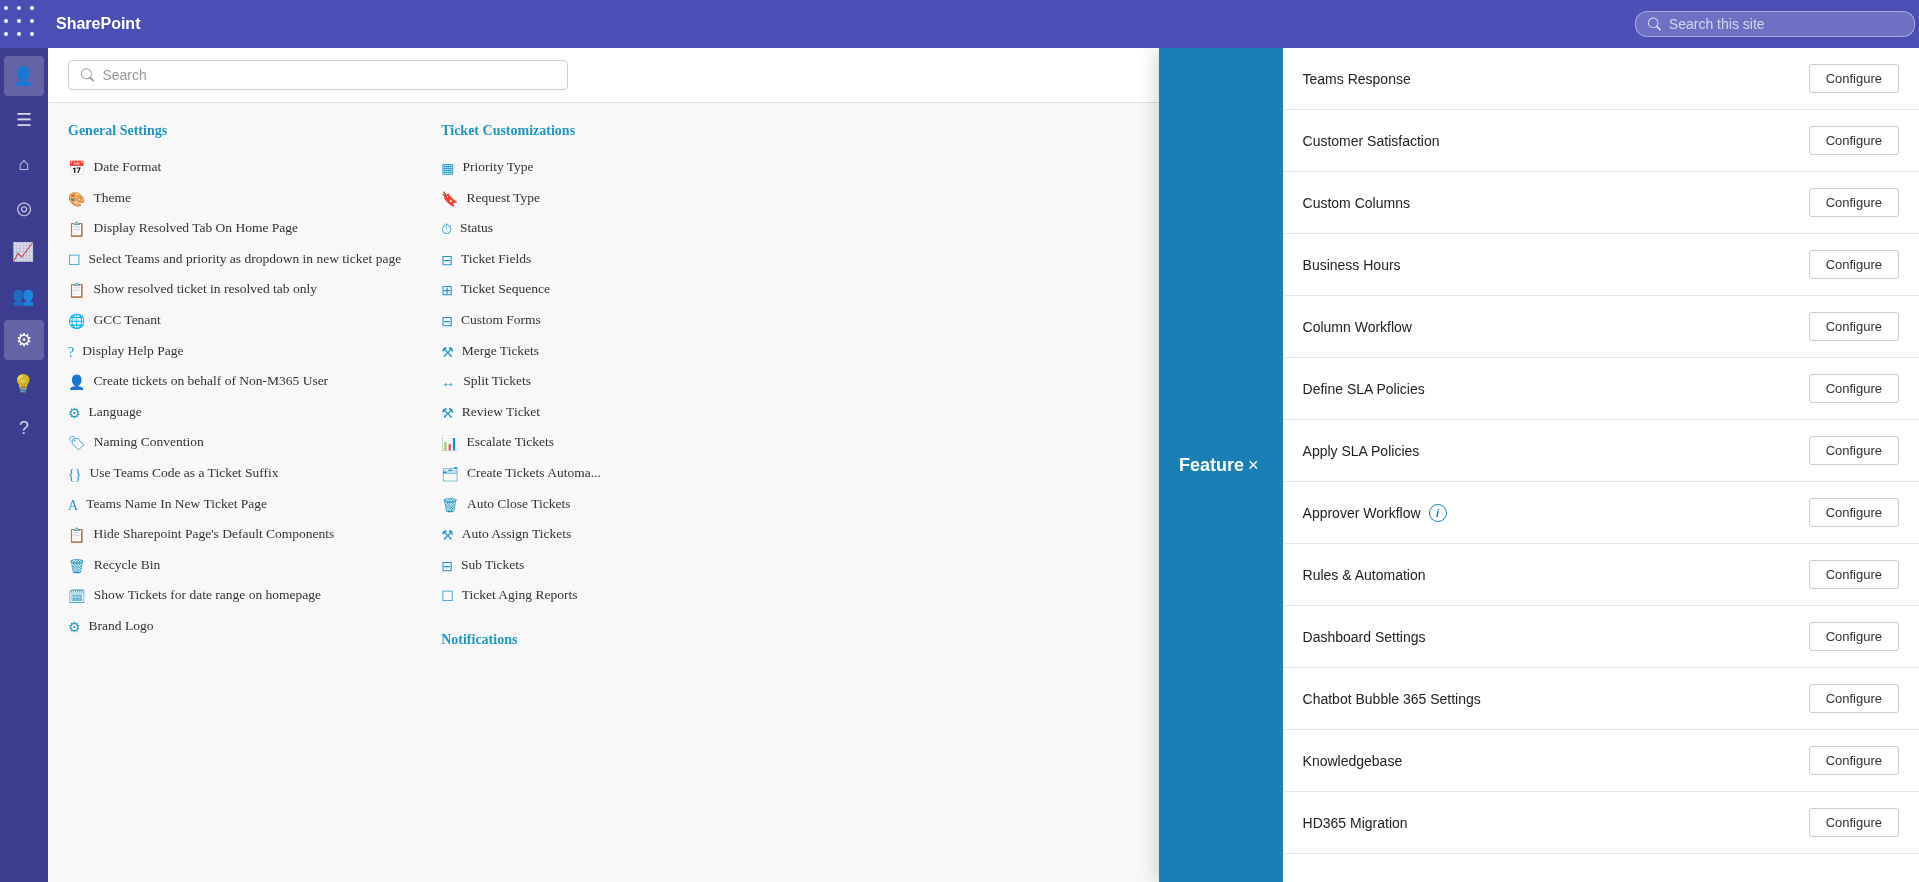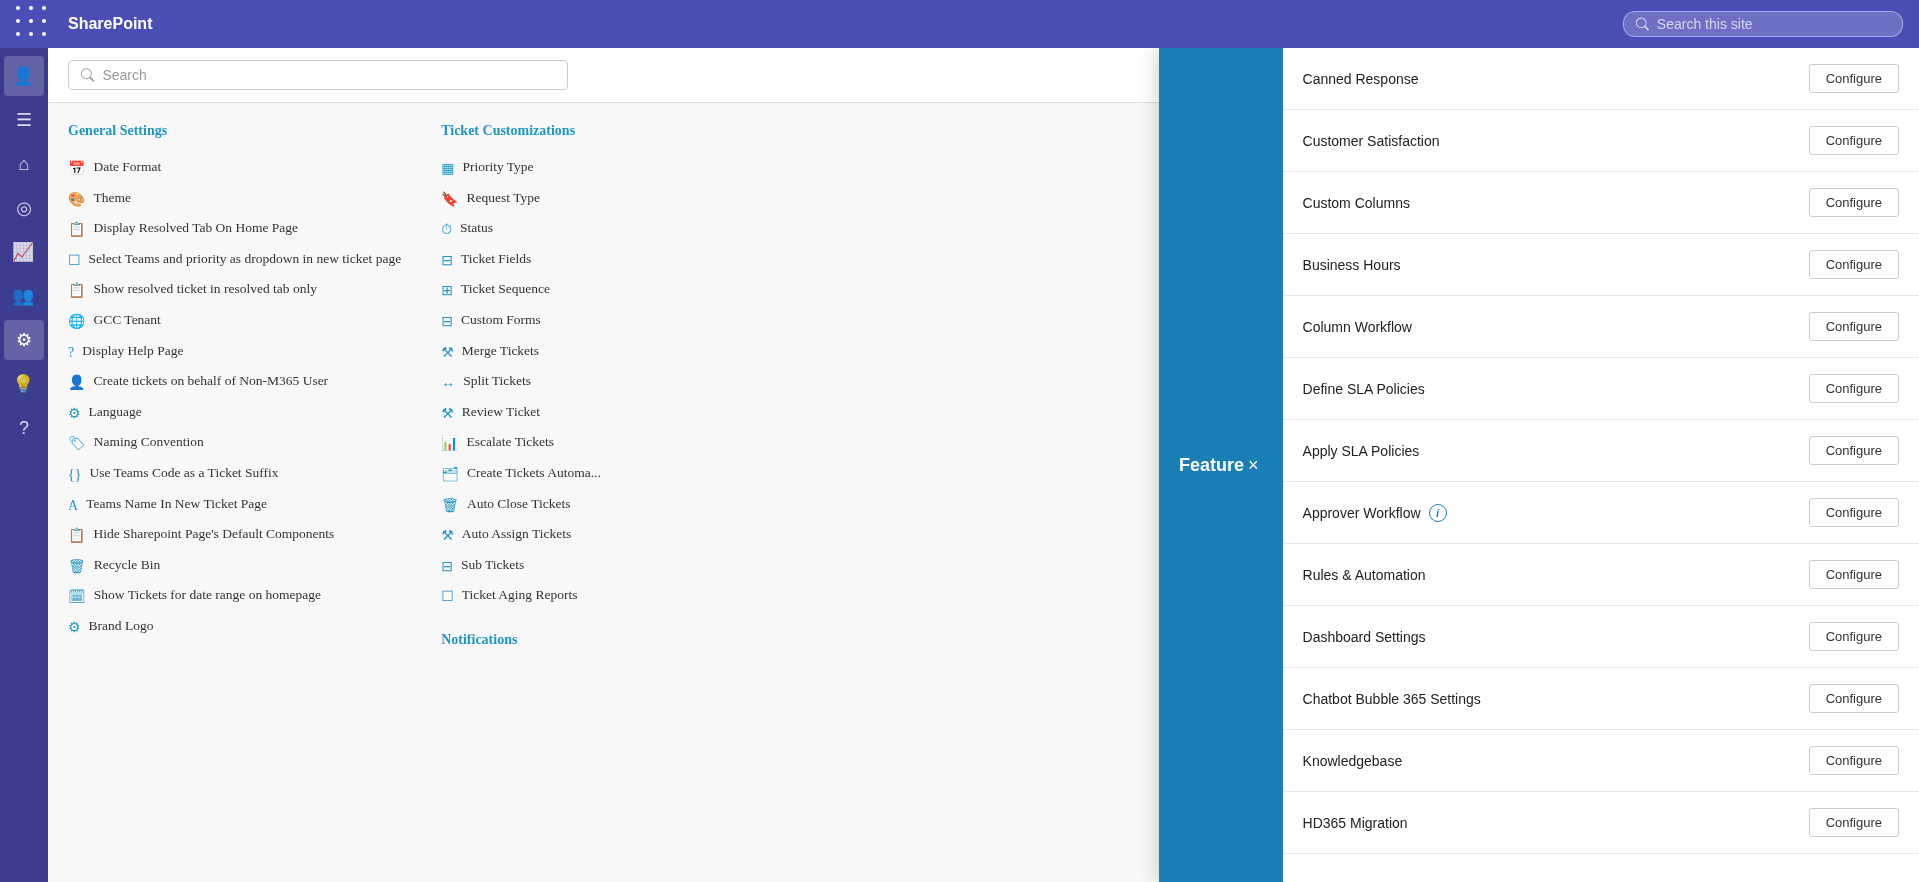--- a/index.html
+++ b/index.html
@@ -4,21 +4,21 @@
   <style>
     * { box-sizing: border-box; margin: 0; padding: 0; }
     body { font-family: 'Segoe UI', sans-serif; font-size: 14px; background: #f3f2f1; overflow: hidden; }
 
     
     .top-nav {
       height: 48px;
       background: #4a4eb5;
       display: flex;
       align-items: center;
-      padding: 0 16px;
+      padding: 0 4px;
       gap: 16px;
     }
     .top-nav-grid {
       display: grid;
       grid-template-columns: repeat(3,10px);
       grid-template-rows: repeat(3,10px);
       gap: 3px;
       cursor: pointer;
     }
     .top-nav-grid span {
@@ -423,21 +423,21 @@
 
     <div class="feature-panel">
       <div class="feature-panel-header">
         <span>Feature</span>
         <button class="feature-panel-close">×</button>
       </div>
       <div class="feature-panel-body">
         <div id="feature-rows">
             <div class="feature-row">
     <div class="feature-row-name">
-      <span>Canned Response</span>
+      <span>Teams Response</span>
 
     </div>
     <button class="configure-btn">Configure</button>
   </div>
             <div class="feature-row">
     <div class="feature-row-name">
       <span>Customer Satisfaction</span>
 
     </div>
     <button class="configure-btn">Configure</button>

